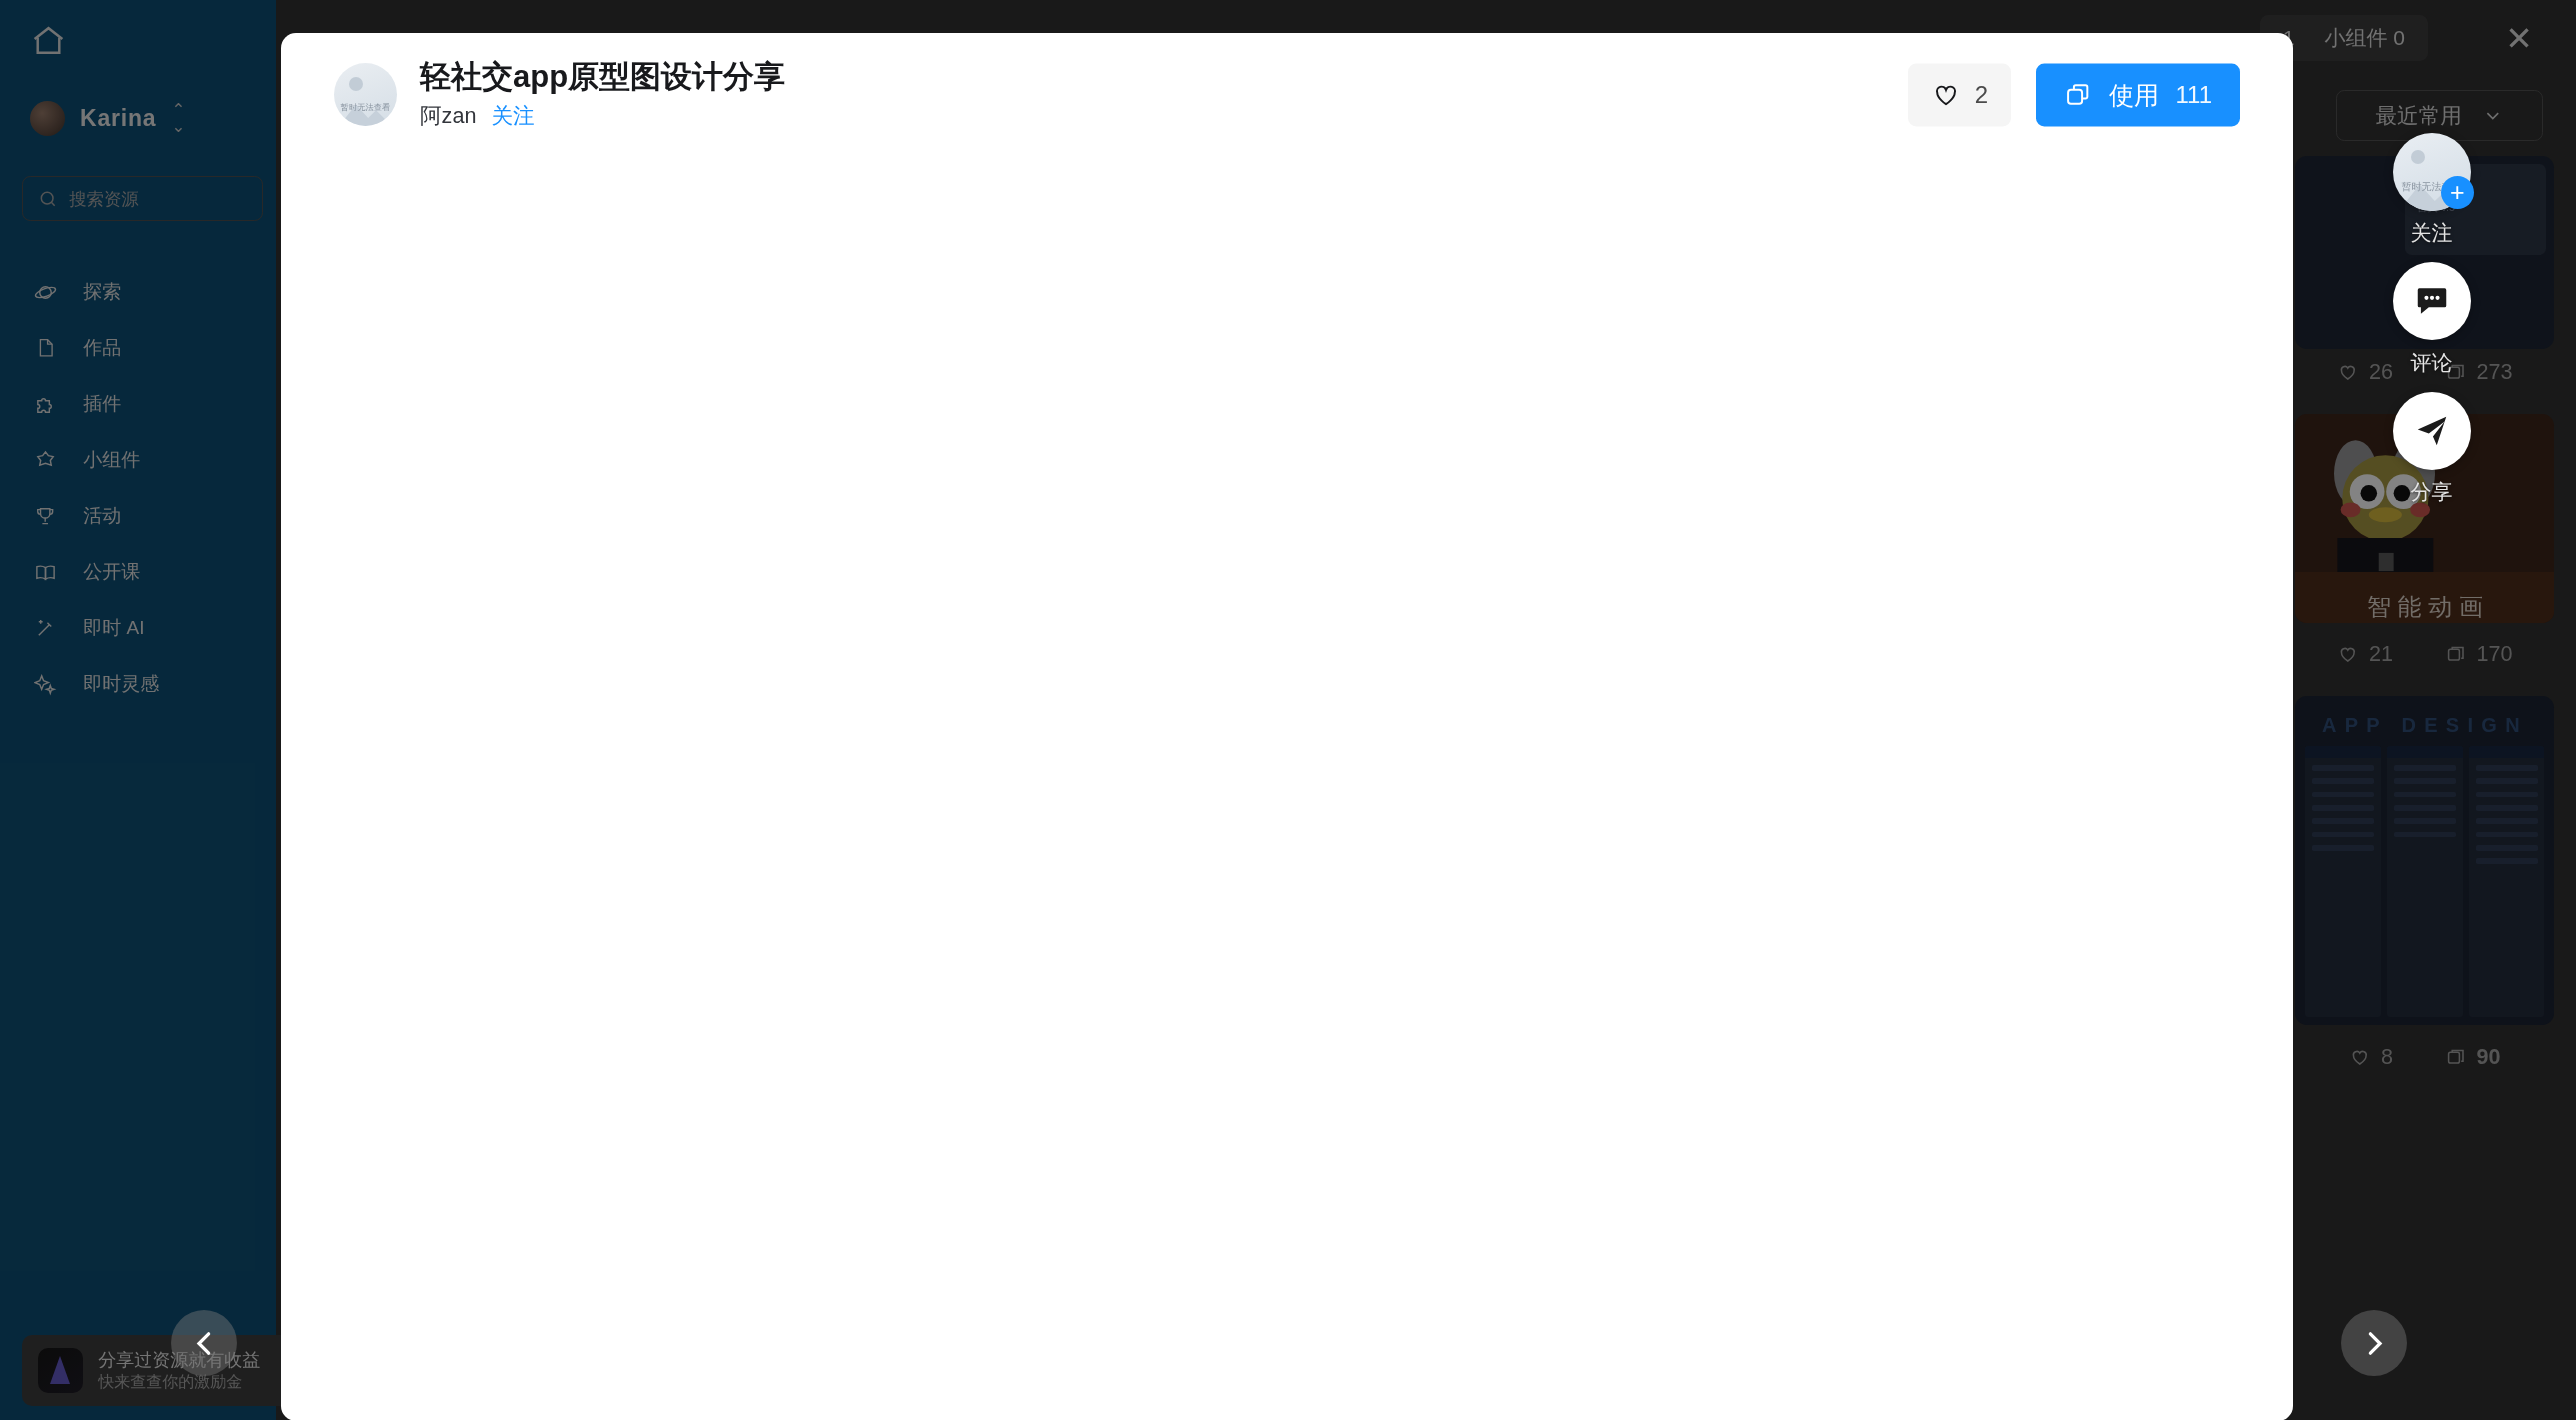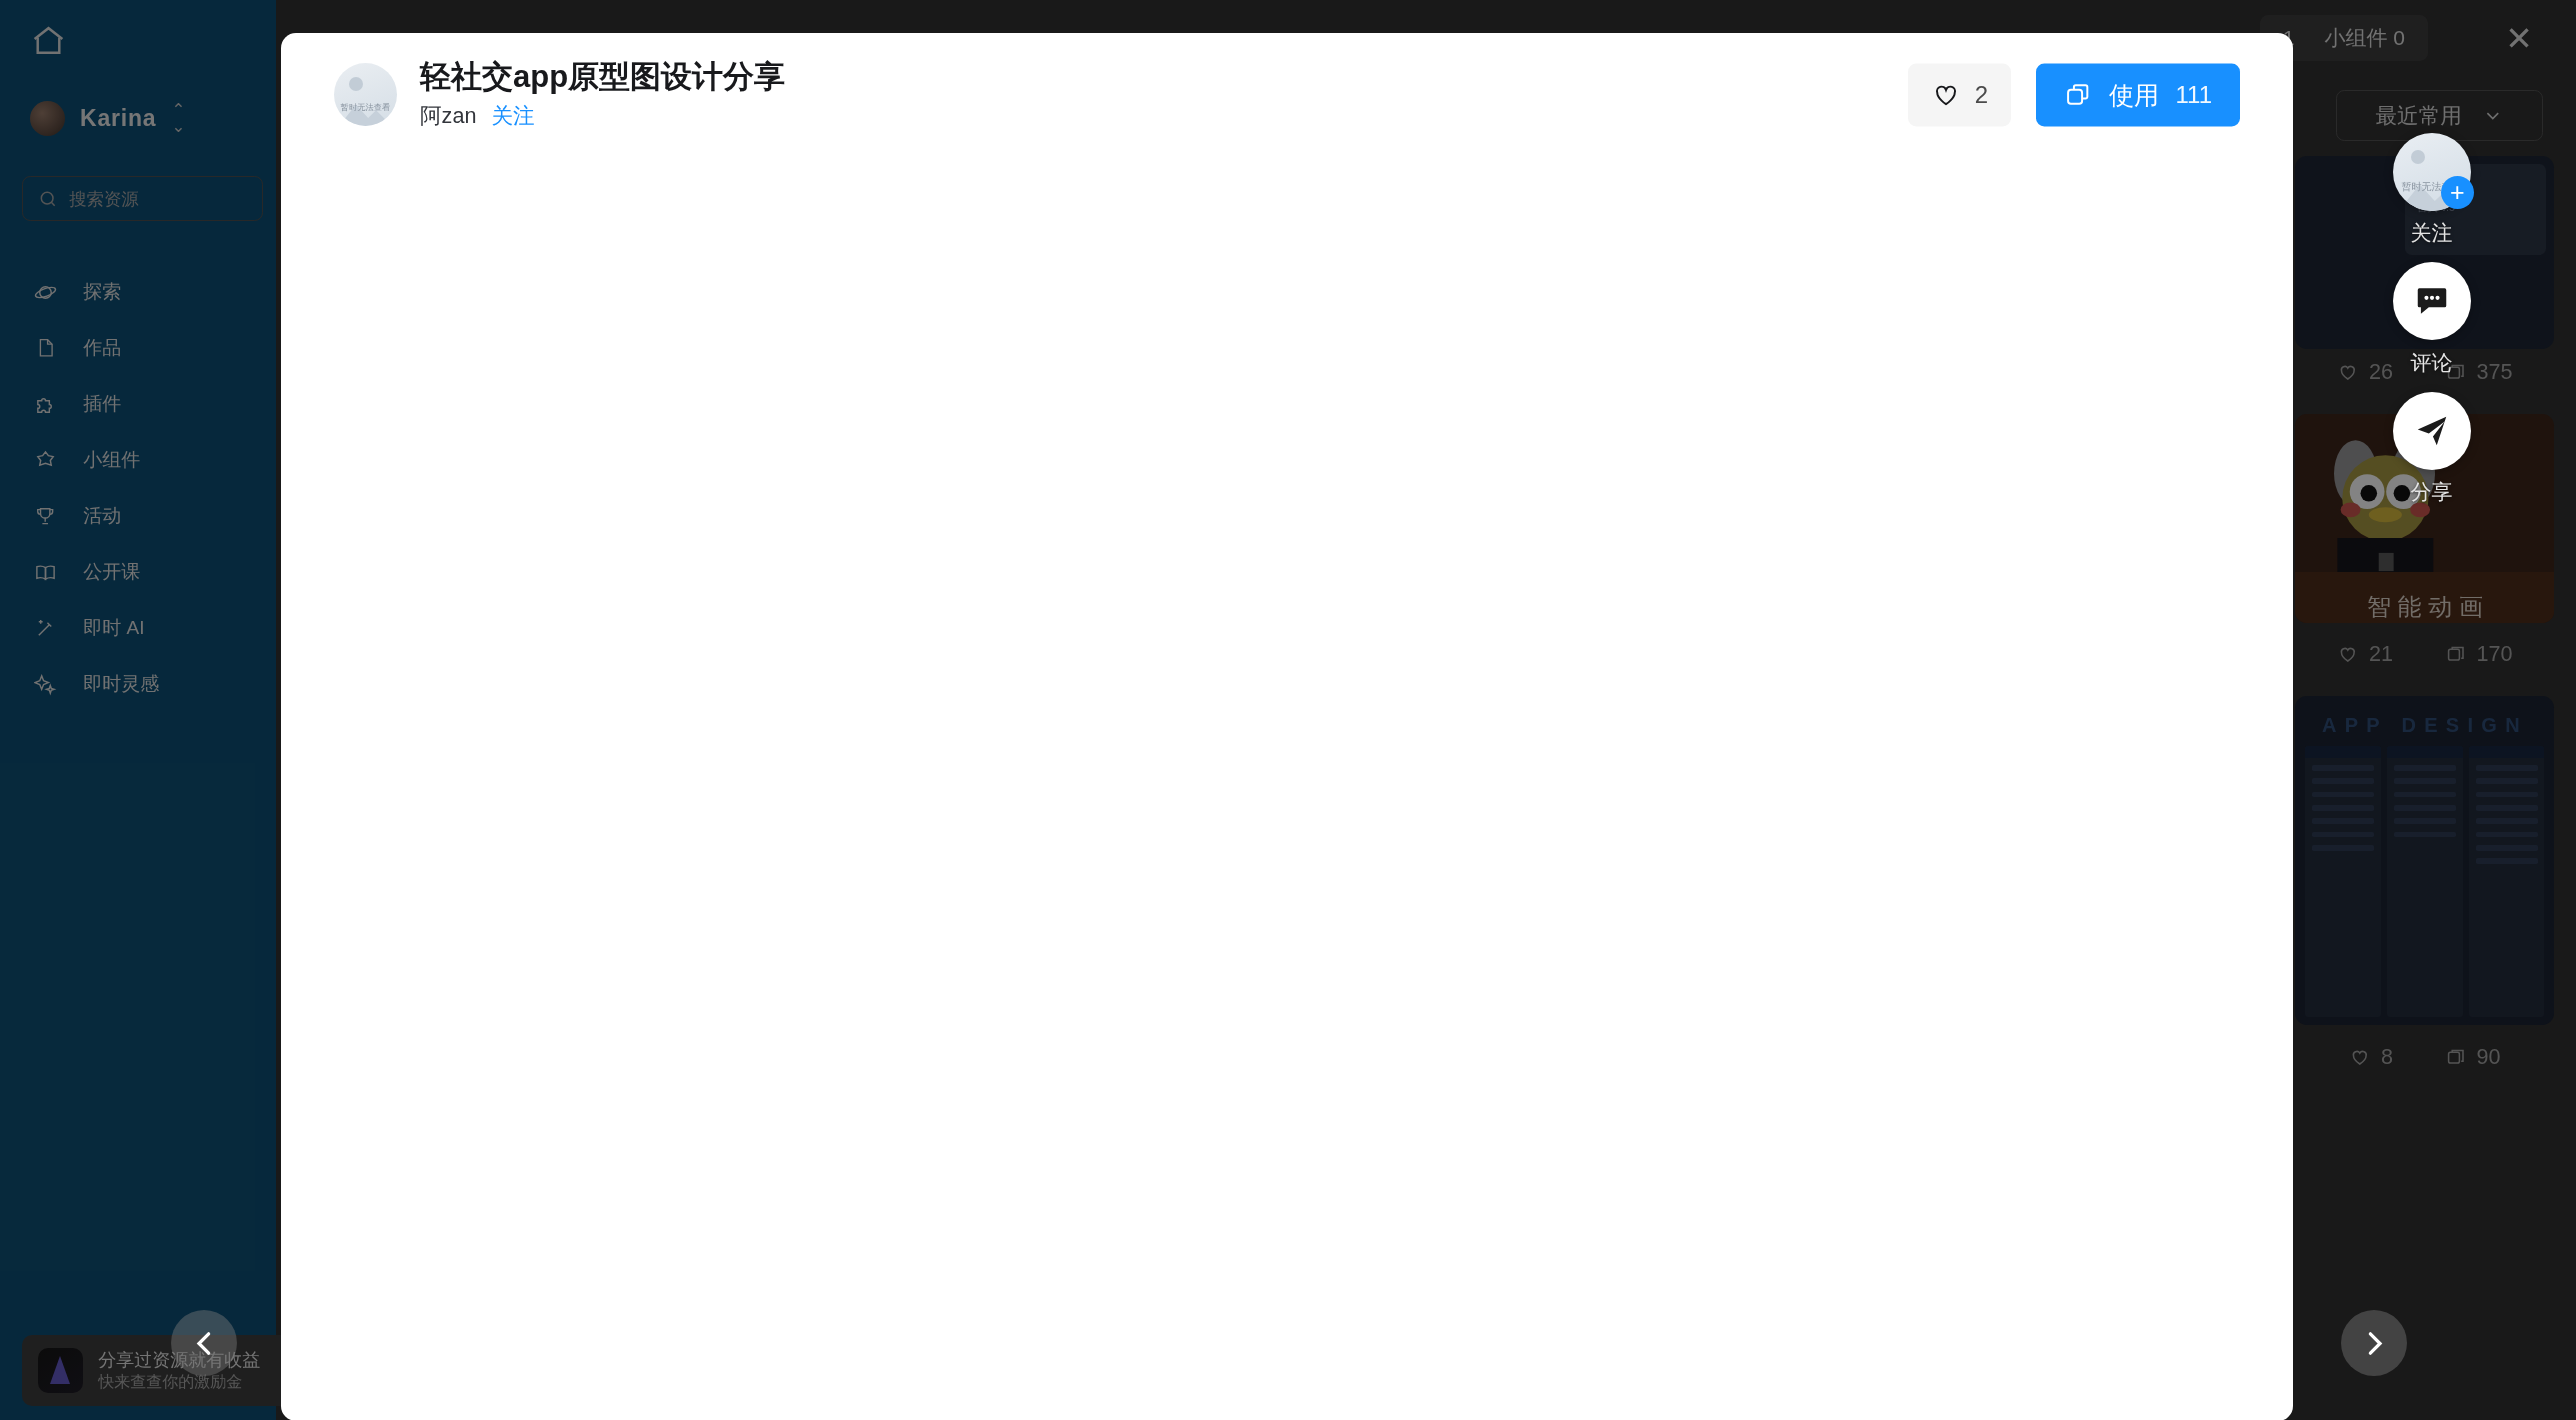--- a/index.html
+++ b/index.html
@@ -331,21 +331,21 @@
           <svg width="21.6" height="21.6" viewBox="0 0 24 24" fill="none" stroke="#9a9a9a" stroke-width="1.7">
             <path d="M12 20s-7-4.6-7-9.2A3.8 3.8 0 0112 8a3.8 3.8 0 017 2.8C19 15.4 12 20 12 20z"></path>
           </svg>
           <b style="font-weight:400">26</b>
         </span>
       <span class="s">
           <svg width="21.6" height="21.6" viewBox="0 0 24 24" fill="none" stroke="#9a9a9a" stroke-width="1.7">
             <rect x="4" y="7" width="12" height="12" rx="2"></rect>
             <path d="M8 7V5h12v12h-2"></path>
           </svg>
-          <b style="font-weight:400">375</b>
+          <b style="font-weight:400">273</b>
         </span>
     </div>
 
     <div class="bg-card c2">
       <svg class="duck" viewBox="0 0 200 180">
         <ellipse cx="62" cy="44" rx="26" ry="40" fill="#8e8f91"></ellipse>
         <ellipse cx="132" cy="44" rx="26" ry="40" fill="#8e8f91"></ellipse>
         <circle cx="98" cy="74" r="52" fill="#9b8f3e"></circle>
         <circle cx="76" cy="66" r="21" fill="#efefef"></circle>
           <circle cx="120" cy="66" r="21" fill="#efefef"></circle>
@@ -417,21 +417,21 @@
           <svg width="21.6" height="21.6" viewBox="0 0 24 24" fill="none" stroke="#9a9a9a" stroke-width="1.7">
             <path d="M12 20s-7-4.6-7-9.2A3.8 3.8 0 0112 8a3.8 3.8 0 017 2.8C19 15.4 12 20 12 20z"></path>
           </svg>
           <b style="font-weight:400">8</b>
         </span>
       <span class="s">
           <svg width="21.6" height="21.6" viewBox="0 0 24 24" fill="none" stroke="#9a9a9a" stroke-width="1.7">
             <rect x="4" y="7" width="12" height="12" rx="2"></rect>
             <path d="M8 7V5h12v12h-2"></path>
           </svg>
-          <b style="font-weight:400">90</b>
+          <b style="font-weight:700">90</b>
         </span>
     </div>
   </div>
 </div>
 
 <div class="dim"></div>
 
 <div class="navbtn prev">
   <svg width="33" height="33" viewBox="0 0 24 24" fill="none" stroke-width="2.4" stroke-linecap="round">
       <path d="M15 5l-7 7 7 7"></path>

